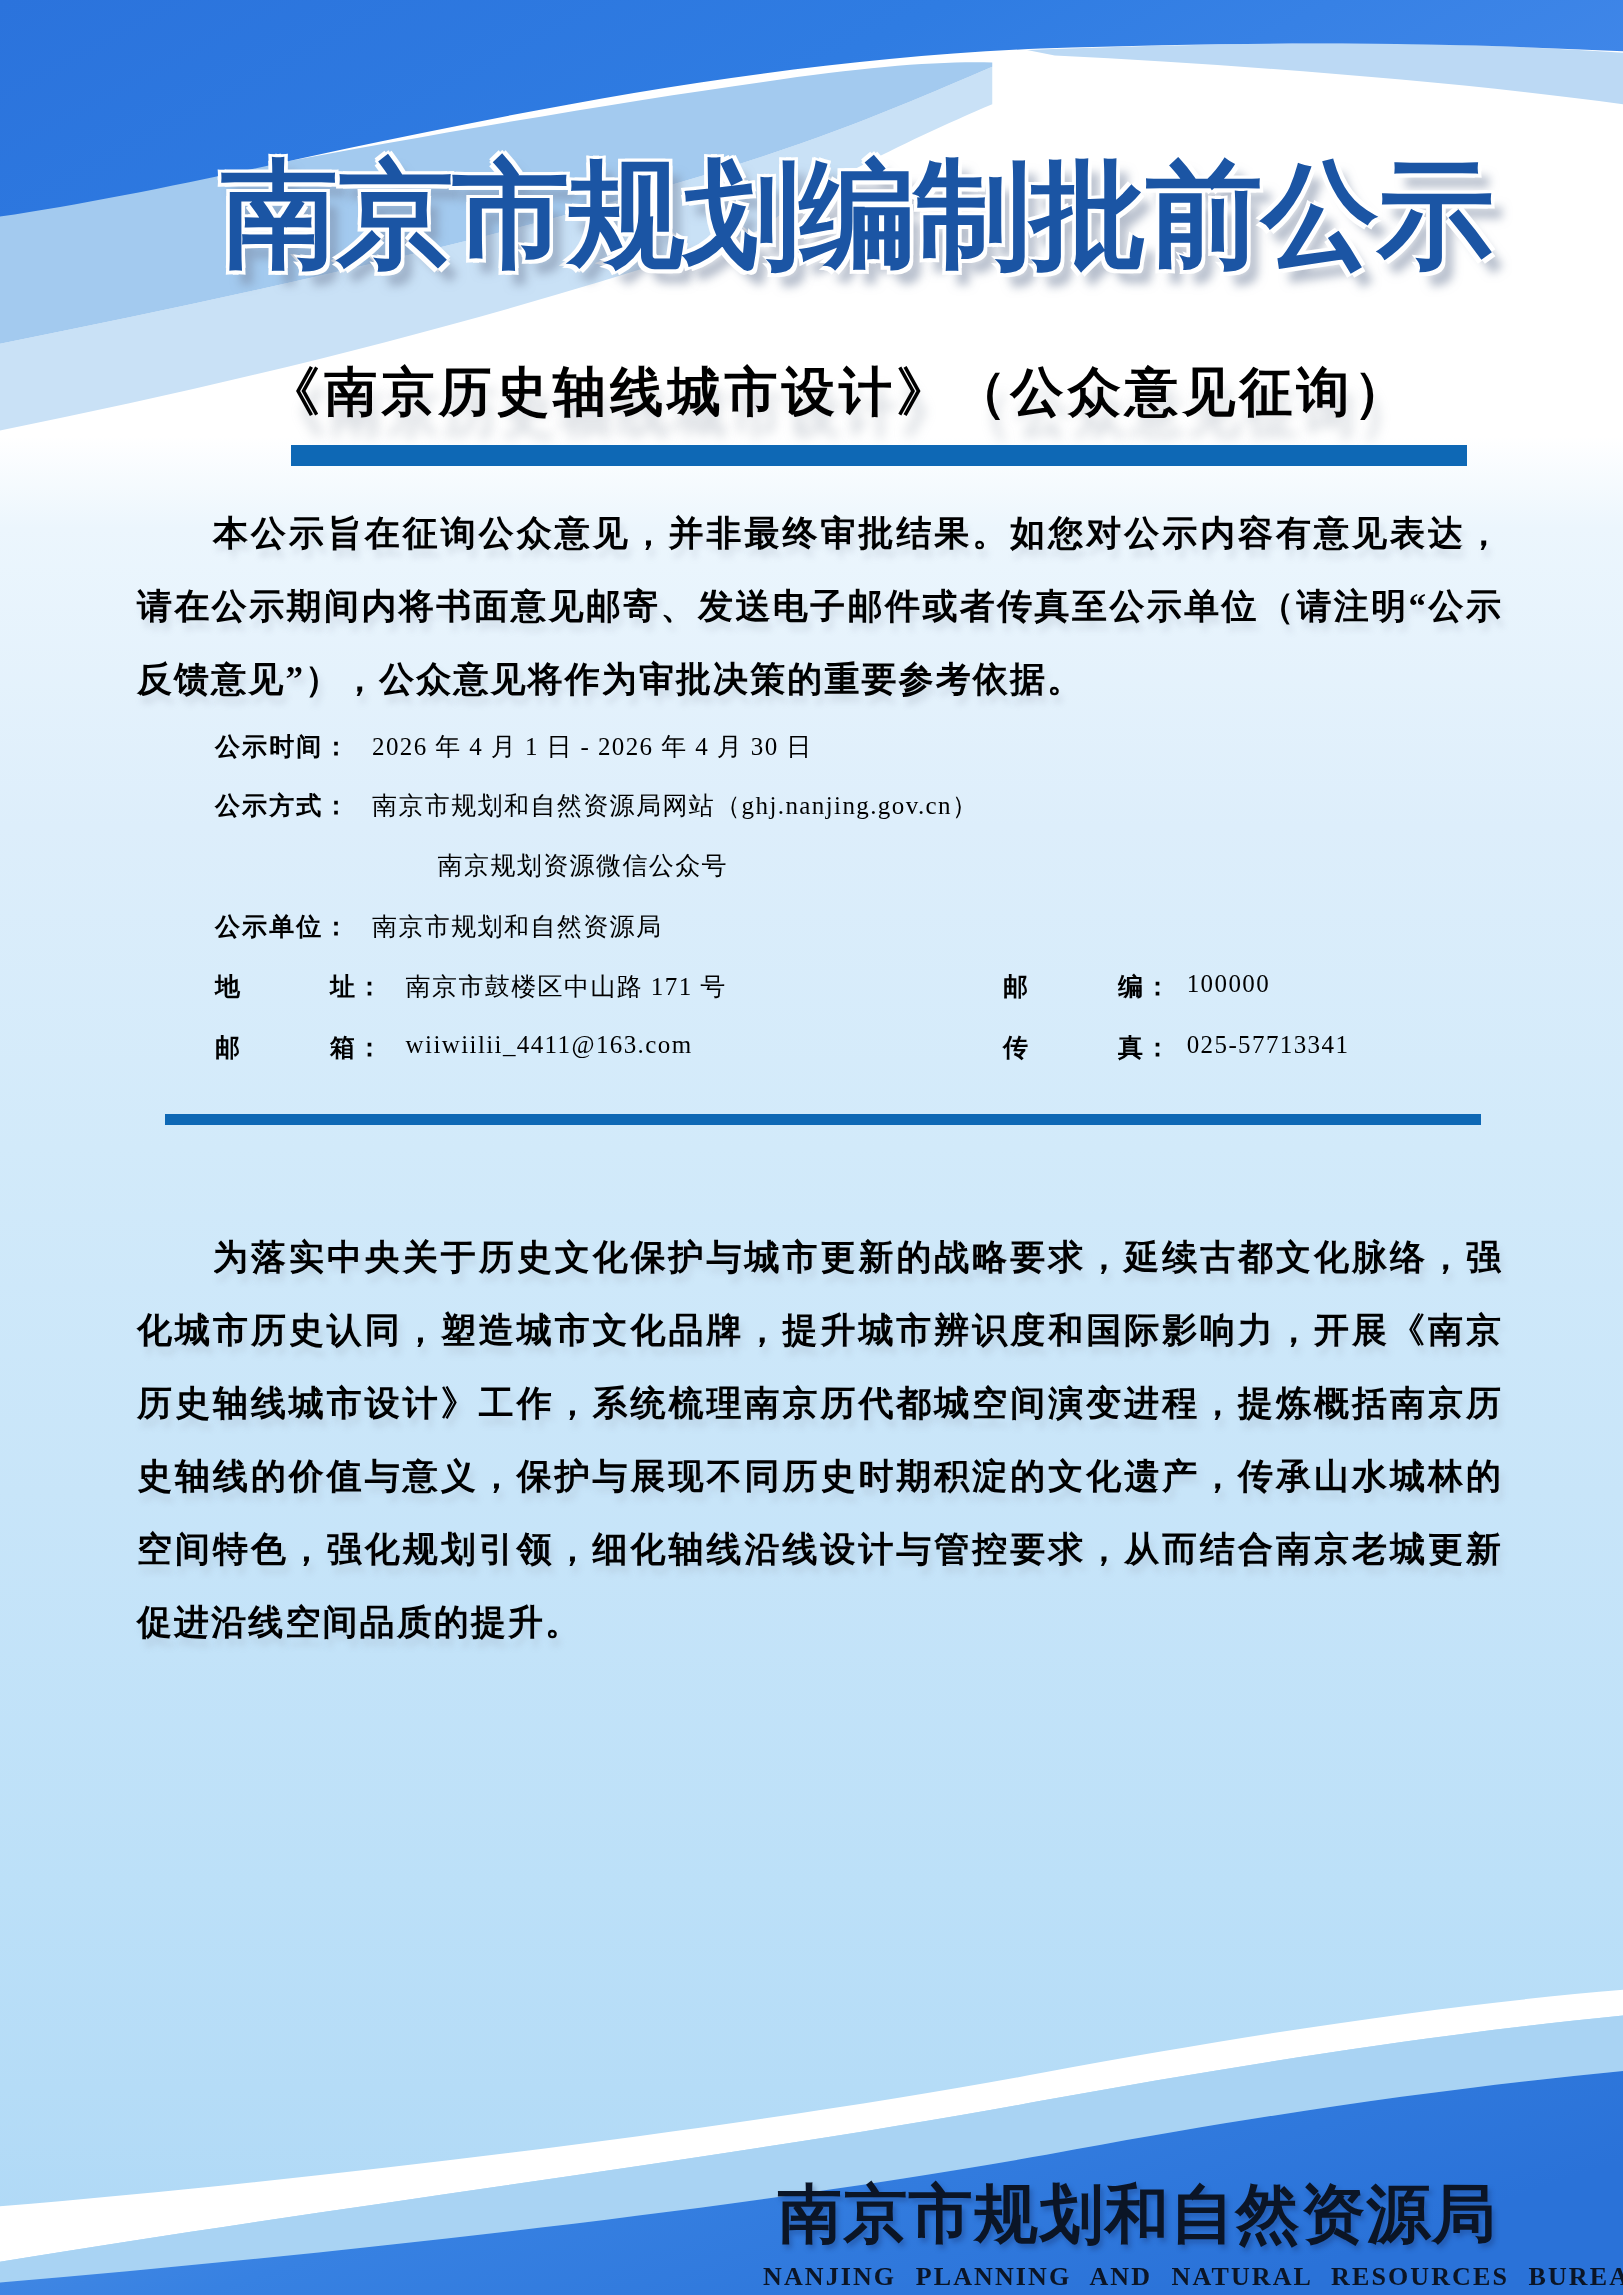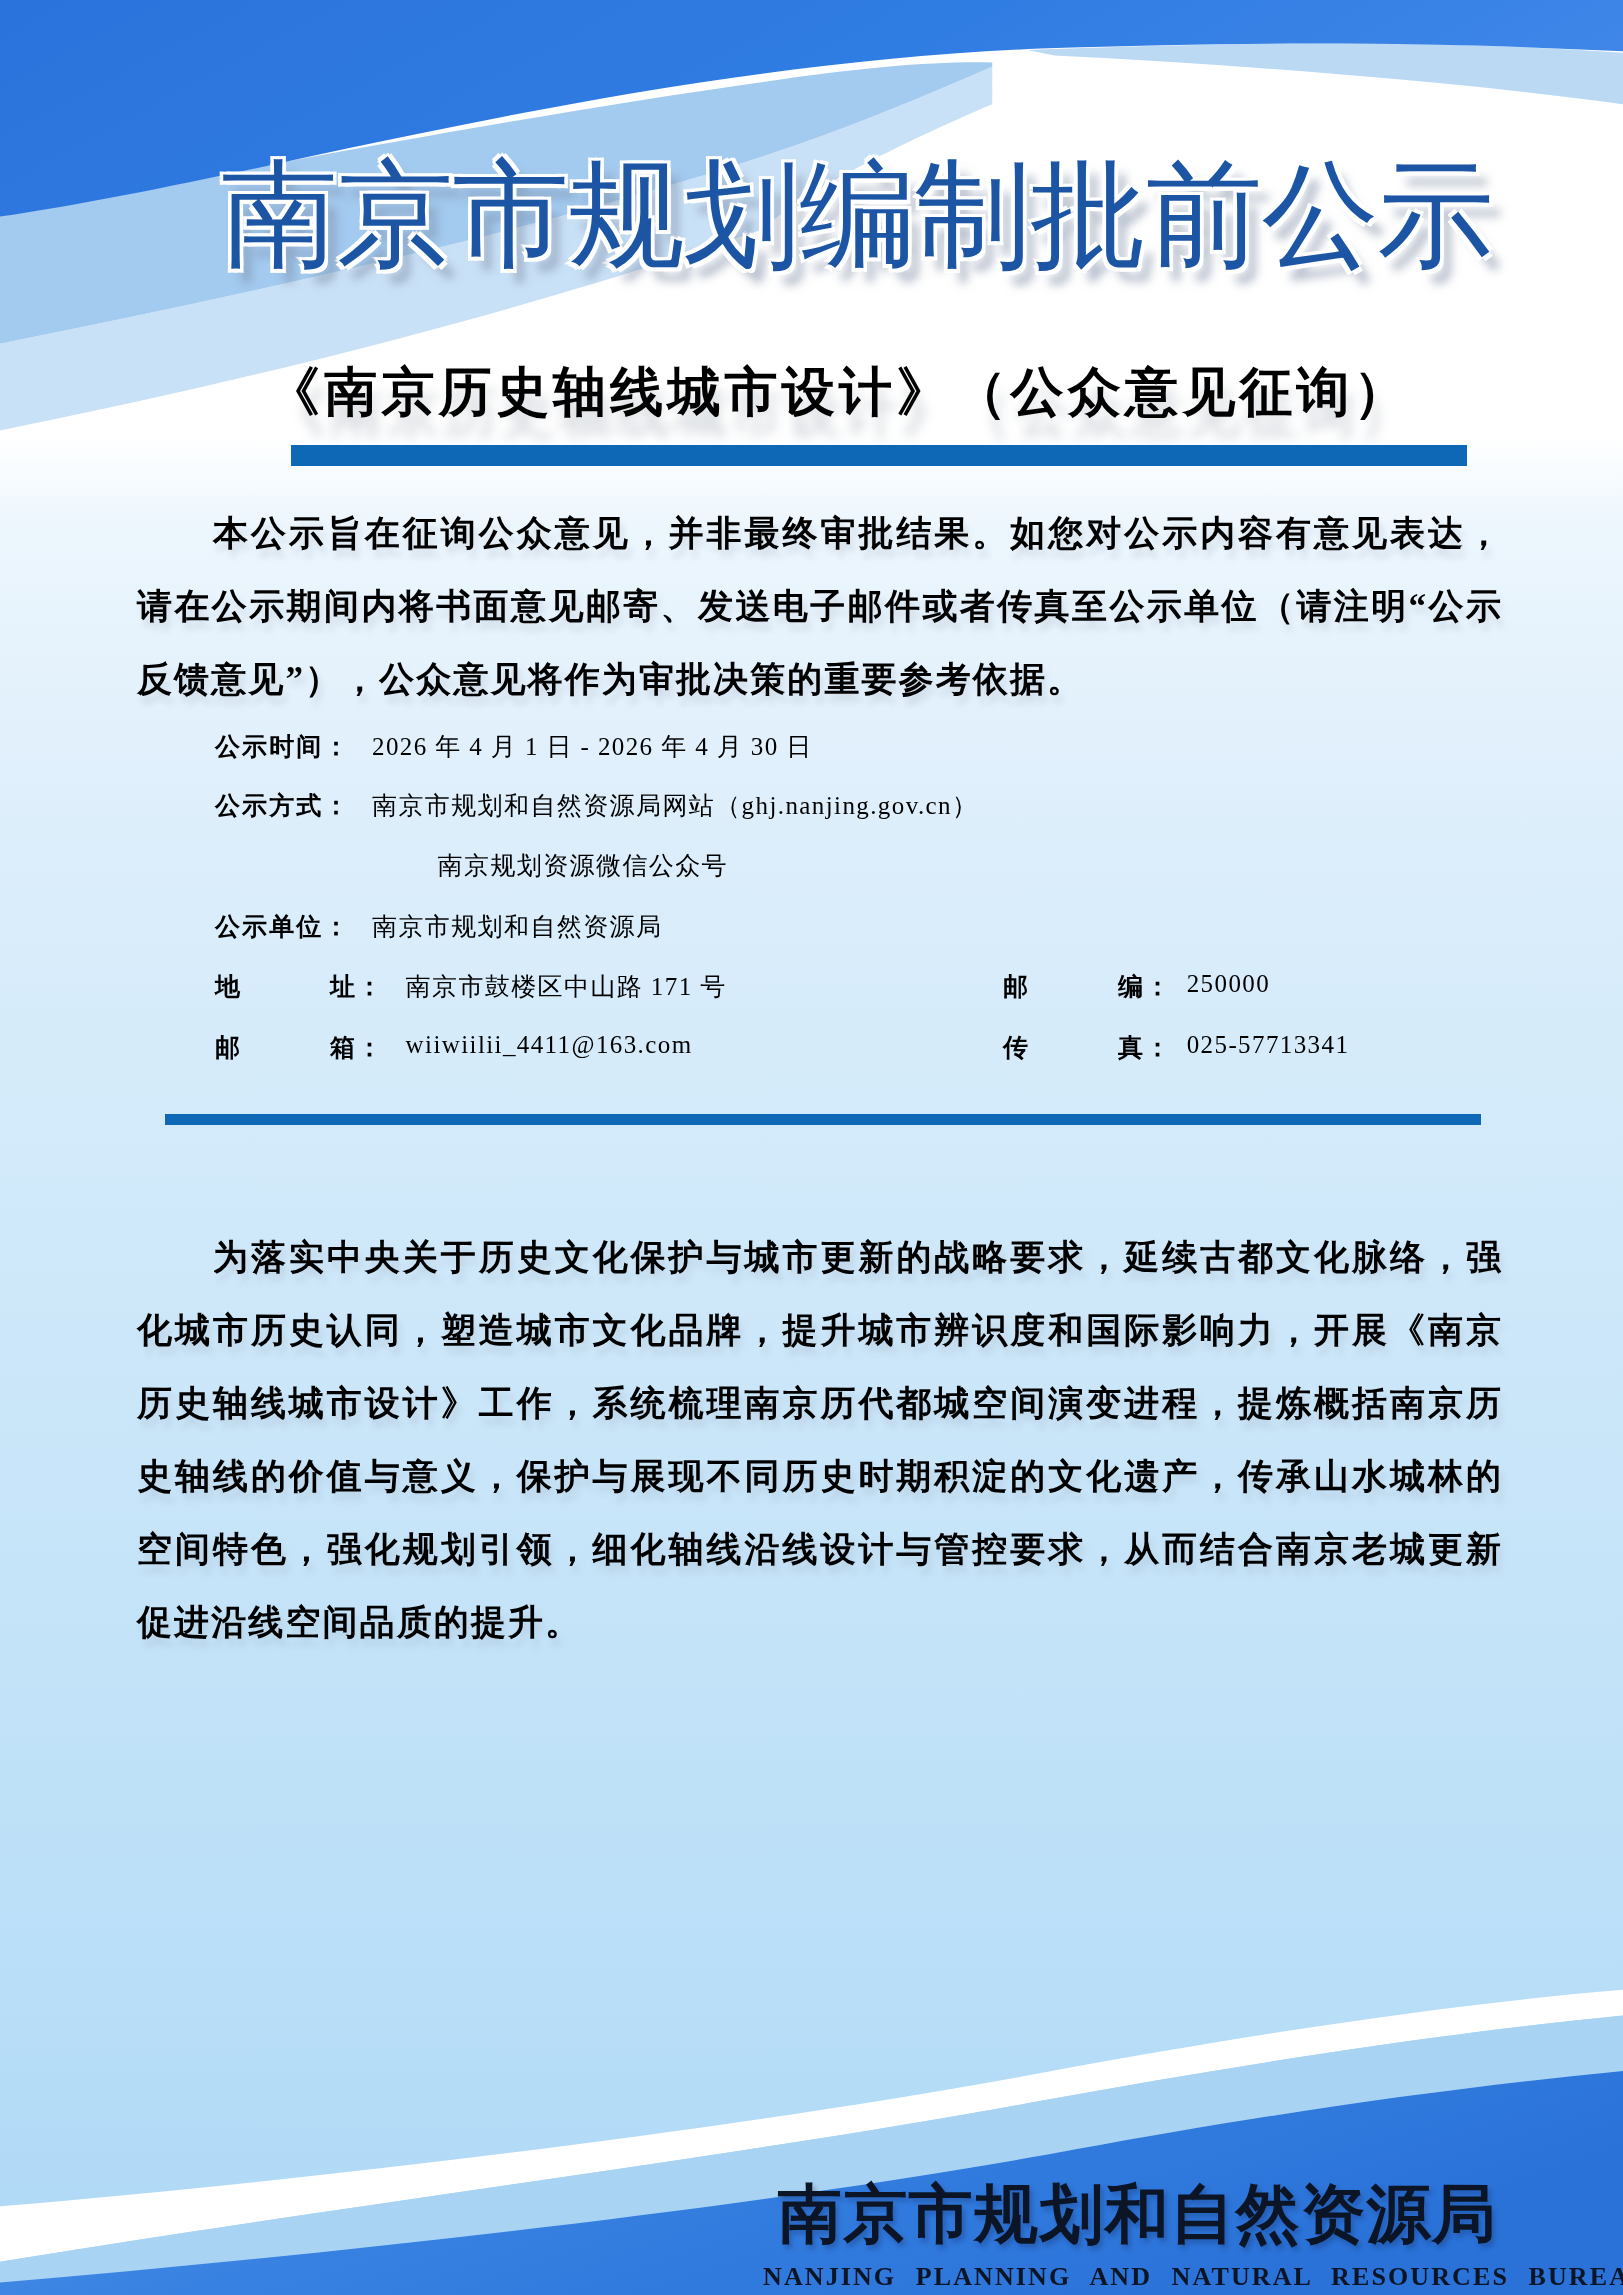--- a/index.html
+++ b/index.html
@@ -16,21 +16,21 @@
     font-family:"Liberation Serif", serif;
     color:#000;
   }
   .abs{position:absolute;}
   svg{display:block;}
 
   
   #header-graphic{left:0;top:0;width:1623px;height:479px;}
   #page-title{
     left:221px;top:137px;
-    font-size:117px;font-weight:400;letter-spacing:-1.4px;white-space:nowrap;
+    font-size:117px;font-weight:700;letter-spacing:-1.4px;white-space:nowrap;
     color:#1b55a4;
     -webkit-text-stroke:4.9px #ffffff;
     paint-order:stroke fill;
     text-shadow:
       -3.5px -3.5px 0 #ffffff, 3.5px -3.5px 0 #ffffff,
       -3.5px  3.5px 0 #ffffff, 3.5px  3.5px 0 #ffffff,
       11px 14px 9.7px rgba(120,135,160,.55);
   }
   #subtitle{
     left:267px;top:357px;
@@ -155,21 +155,21 @@
 
   <div id="row-addr" class="abs drow">
     <span class="spread lbl">
         <span>地</span>
         <span>址</span>
       </span><span class="colon">：</span><span class="val">南京市鼓楼区中山路 171 号</span>
     <span class="col2">
       <span class="spread lbl">
           <span>邮</span>
           <span>编</span>
-        </span><span class="colon">：</span><span class="val" style="margin-left:16.7px">250000</span>
+        </span><span class="colon">：</span><span class="val" style="margin-left:16.7px">100000</span>
     </span>
   </div>
 
   <div id="row-mail" class="abs drow">
     <span class="spread lbl">
         <span>邮</span>
         <span>箱</span>
       </span><span class="colon">：</span><span class="val">wiiwiilii_4411@163.com</span>
     <span class="col2">
       <span class="spread lbl">

